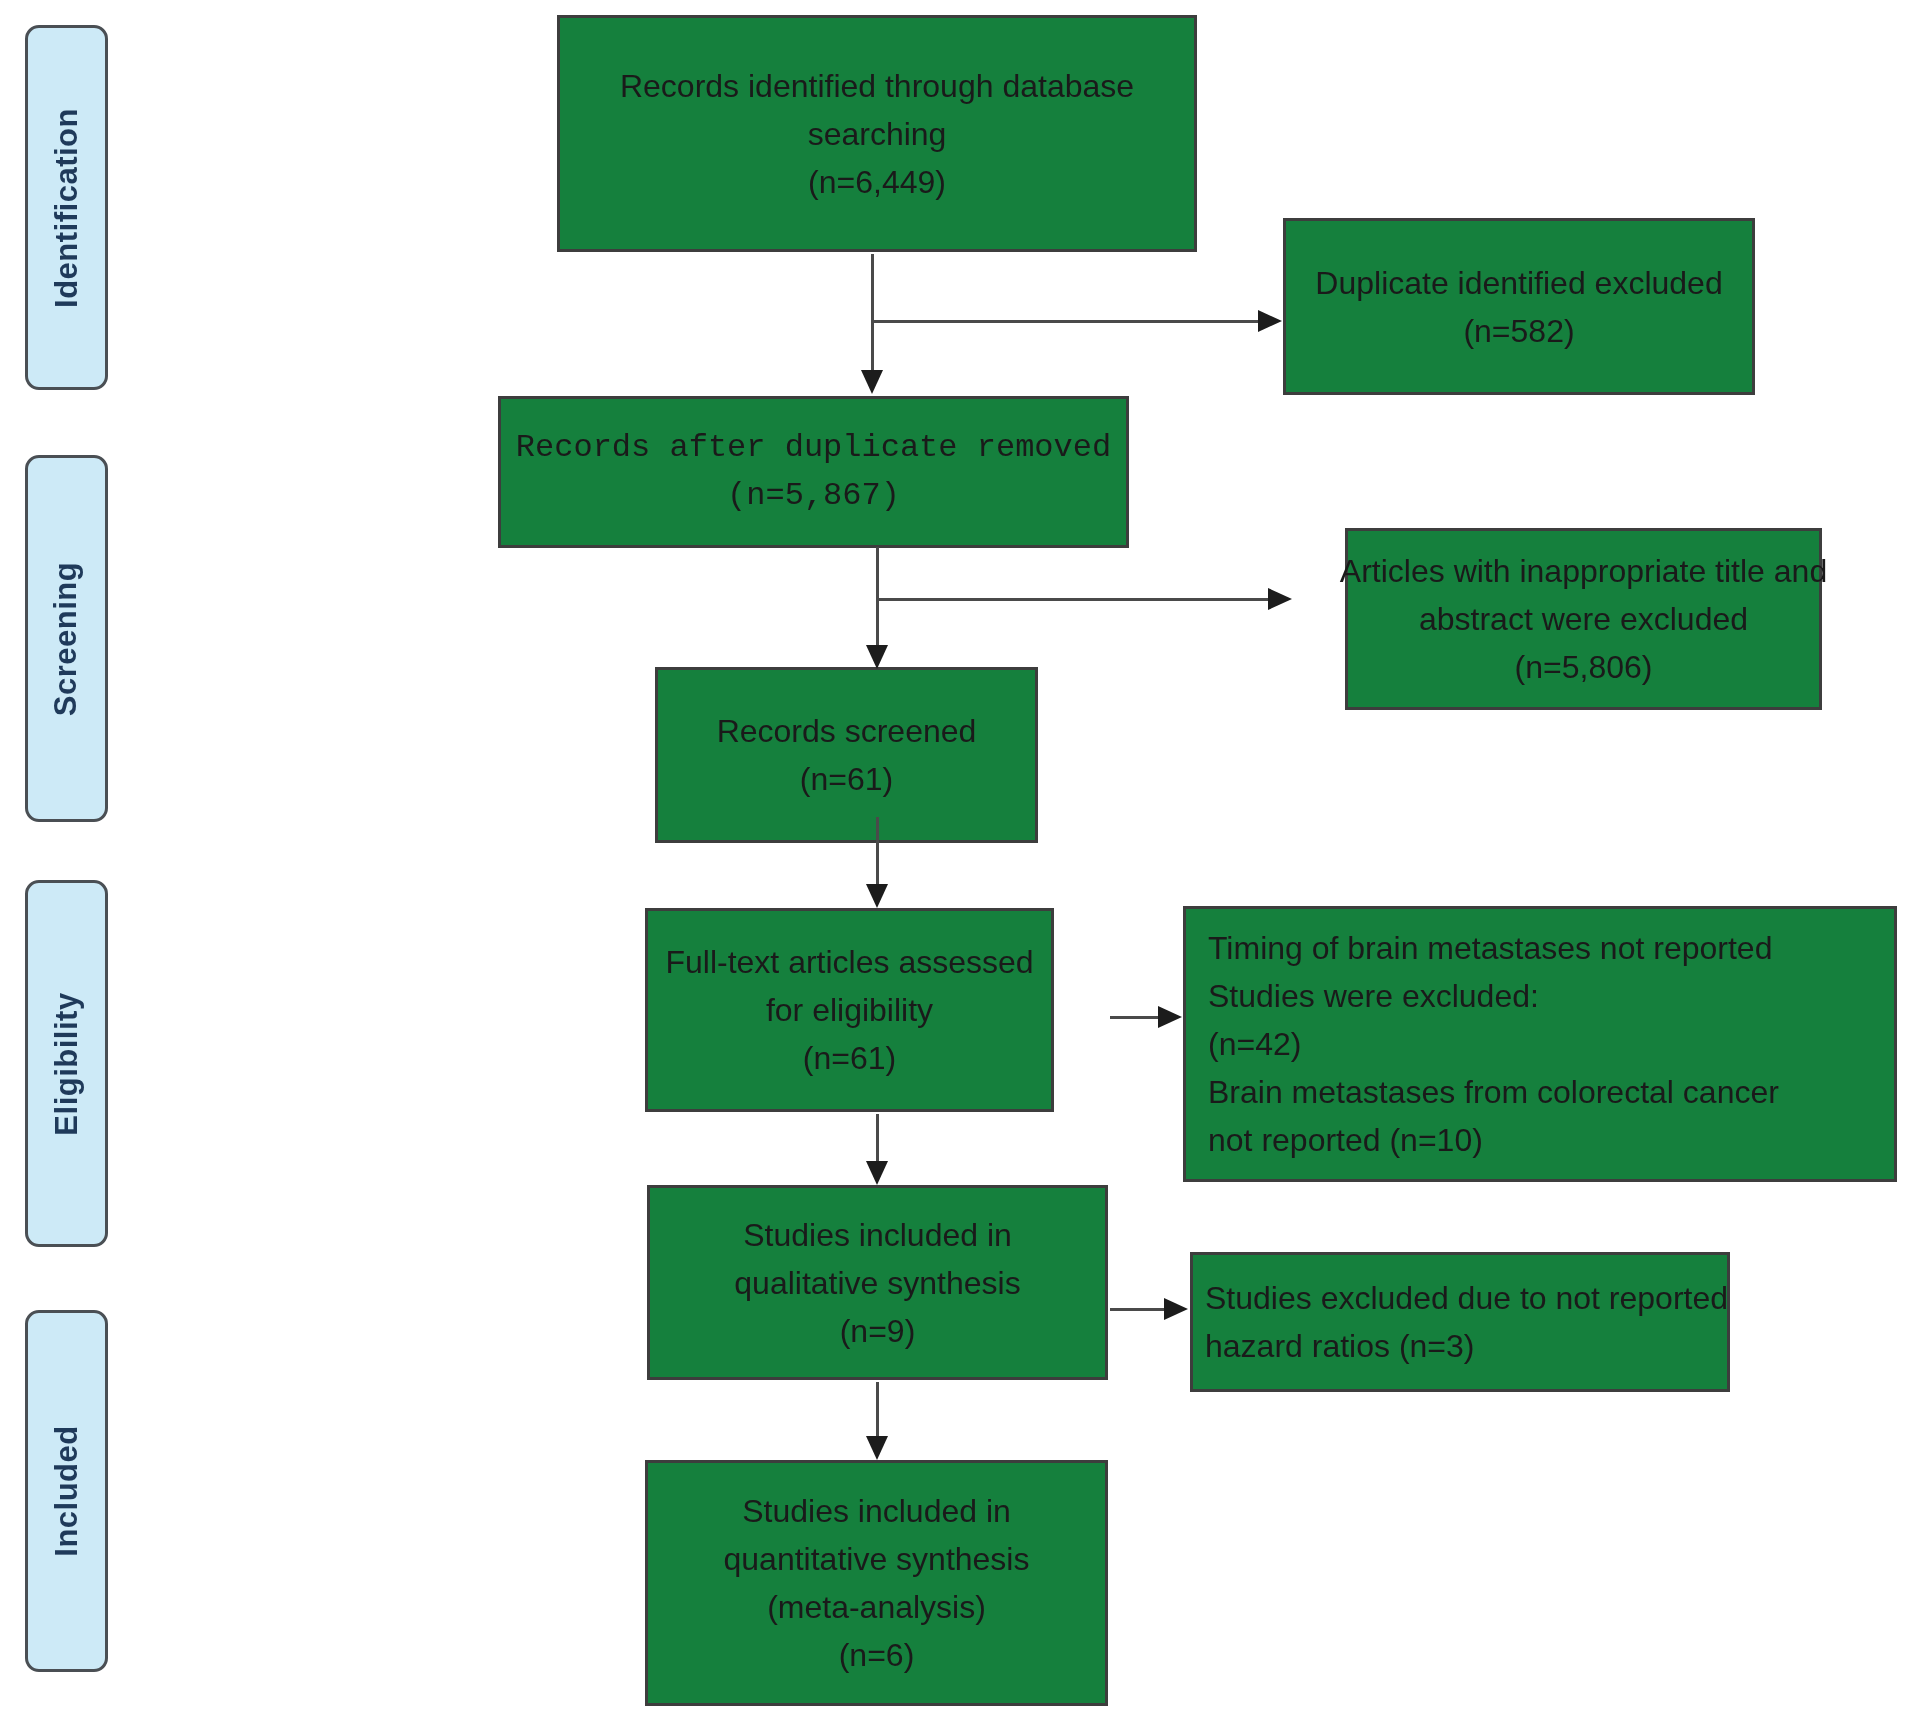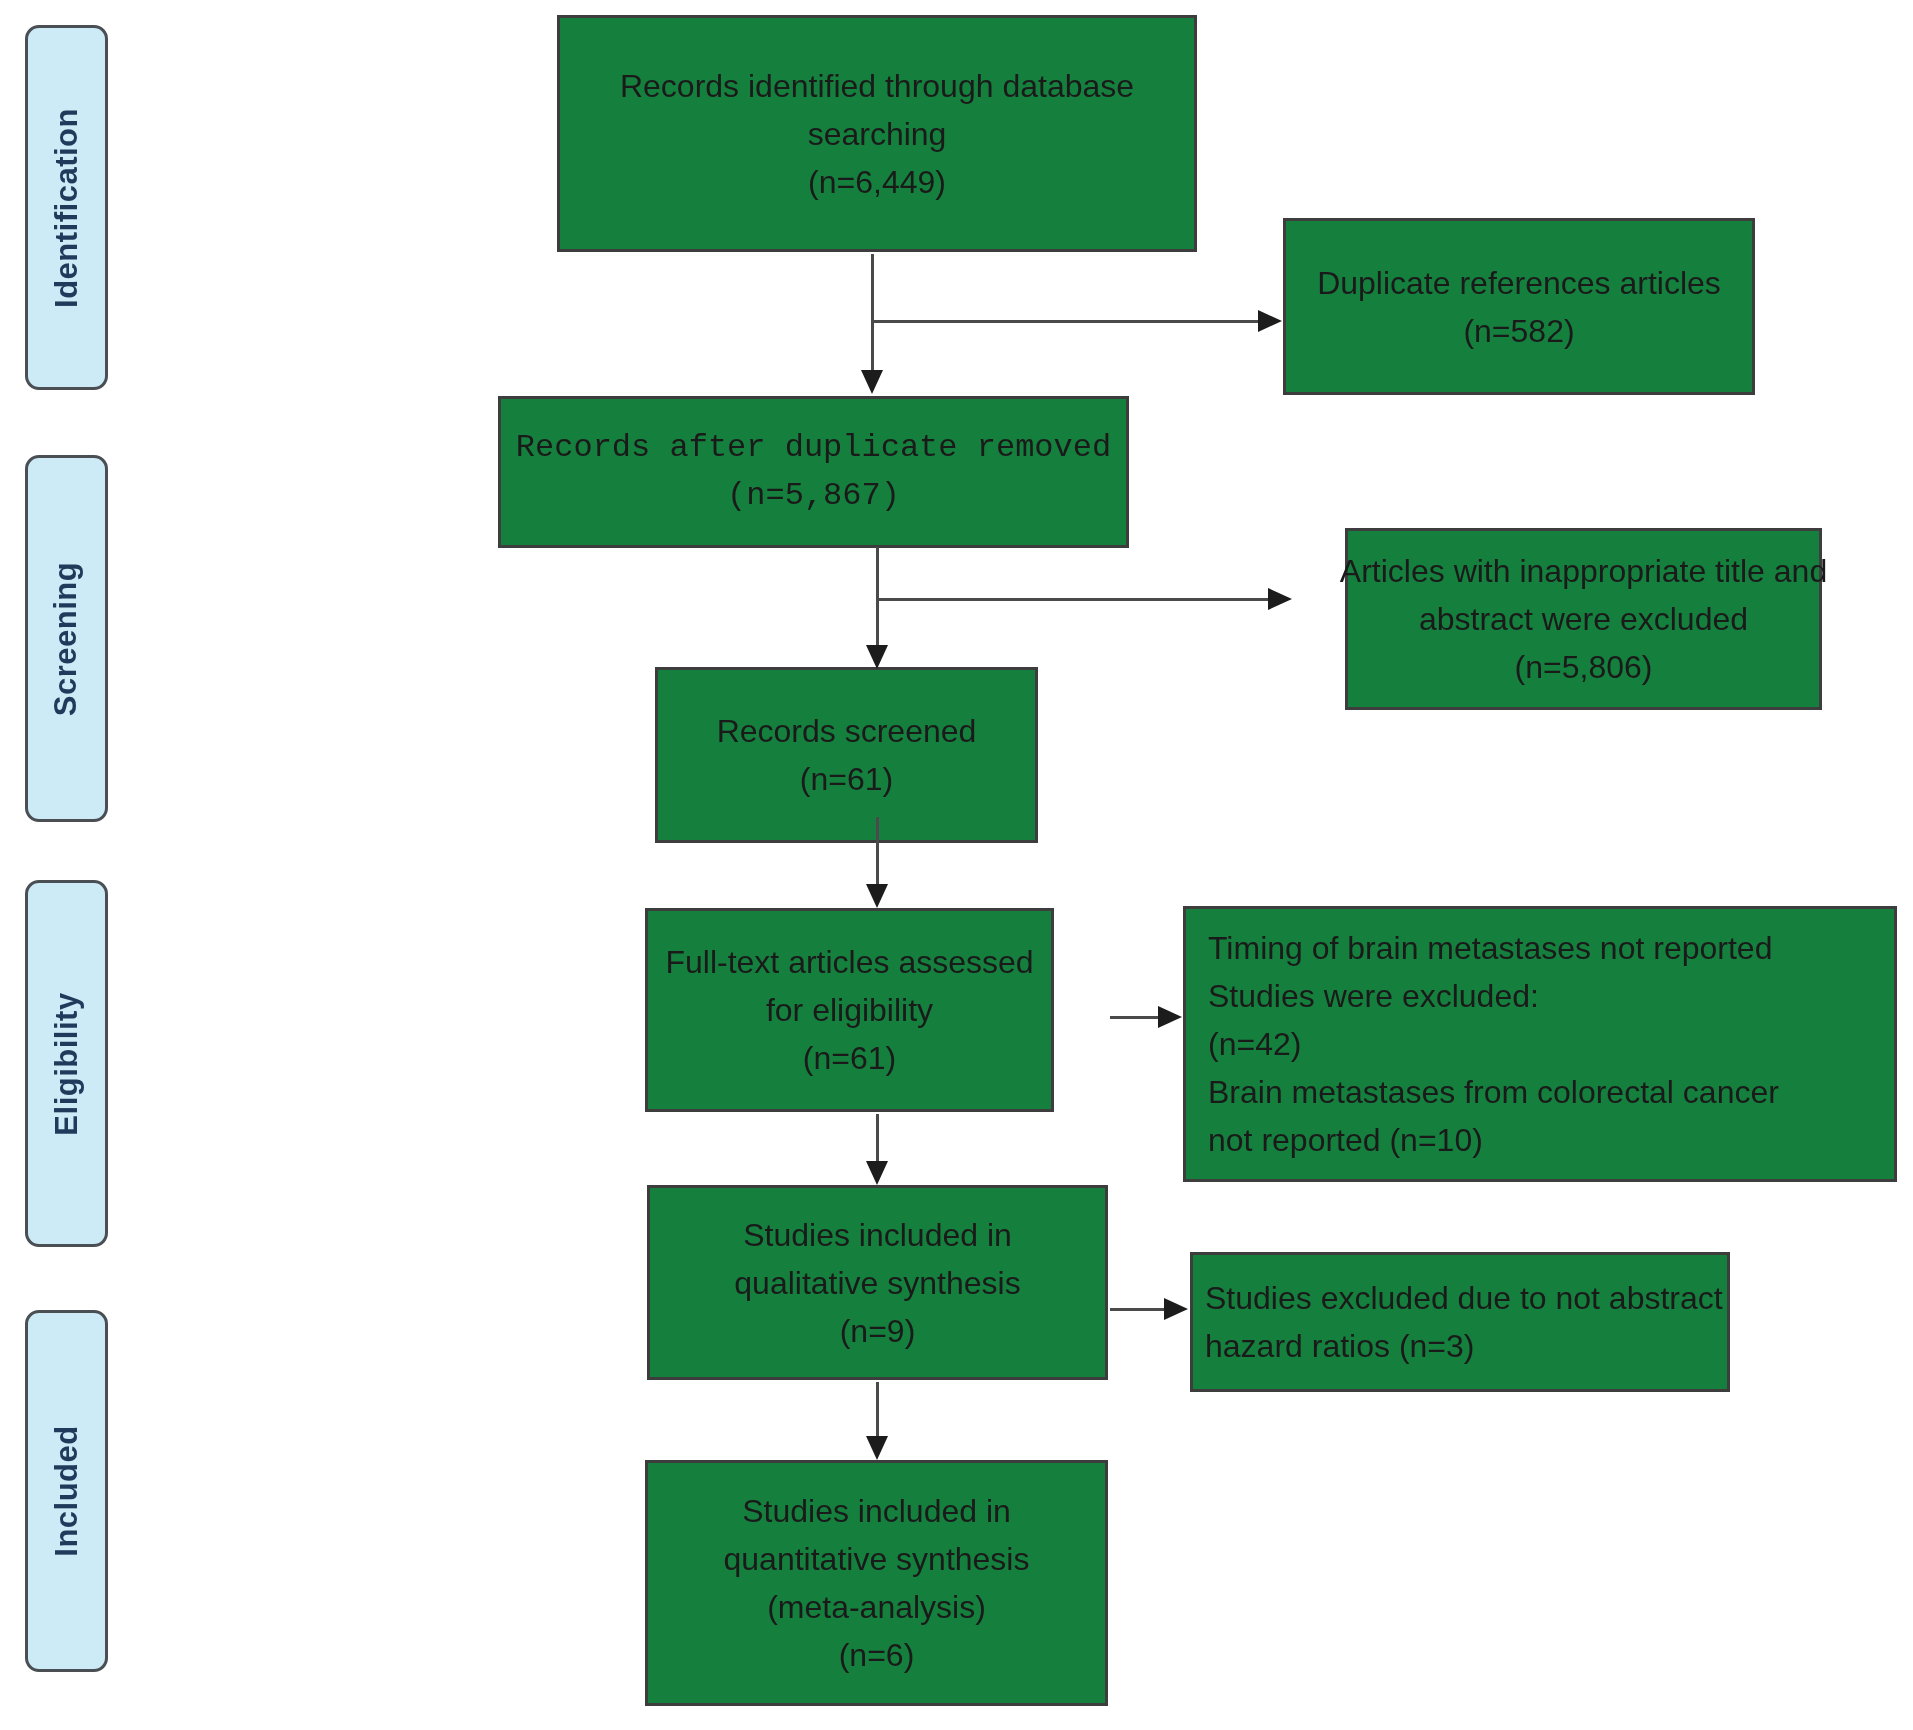--- a/index.html
+++ b/index.html
@@ -113,40 +113,40 @@
   </div>
 
   <div class="box center" style="left:645px;top:1460px;width:463px;height:246px;">
     <div class="ln">Studies included in</div>
     <div class="ln">quantitative synthesis</div>
     <div class="ln">(meta-analysis)</div>
     <div class="ln">(n=6)</div>
   </div>
 
   <div class="box center" style="left:1283px;top:218px;width:472px;height:177px;">
-    <div class="ln">Duplicate references articles</div>
+    <div class="ln">Duplicate identified excluded</div>
     <div class="ln">(n=582)</div>
   </div>
 
   <div class="box center" style="left:1311px;top:528px;width:477px;height:182px;margin-left:34px;">
     <div class="ln">Articles with inappropriate title and</div>
     <div class="ln">abstract were excluded</div>
     <div class="ln">(n=5,806)</div>
   </div>
 
   <div class="box left" style="left:1183px;top:906px;width:714px;height:276px;padding-left:22px;">
     <div class="ln">Timing of brain metastases not reported</div>
     <div class="ln">Studies were excluded:</div>
     <div class="ln">(n=42)</div>
     <div class="ln">Brain metastases from colorectal cancer</div>
     <div class="ln">not reported (n=10)</div>
   </div>
 
   <div class="box left" style="left:1190px;top:1252px;width:540px;height:140px;padding-left:12px;">
-    <div class="ln">Studies excluded due to not abstract</div>
+    <div class="ln">Studies excluded due to not reported</div>
     <div class="ln">hazard ratios (n=3)</div>
   </div>
 
   <div class="vline" style="left:871px;top:254px;height:118px;"></div>
   <div class="head-down" style="left:861px;top:370px;"></div>
 
   <div class="hline" style="left:872px;top:320px;width:390px;"></div>
   <div class="head-right" style="left:1258px;top:310px;"></div>
 
   <div class="vline" style="left:876px;top:547px;height:100px;"></div>

